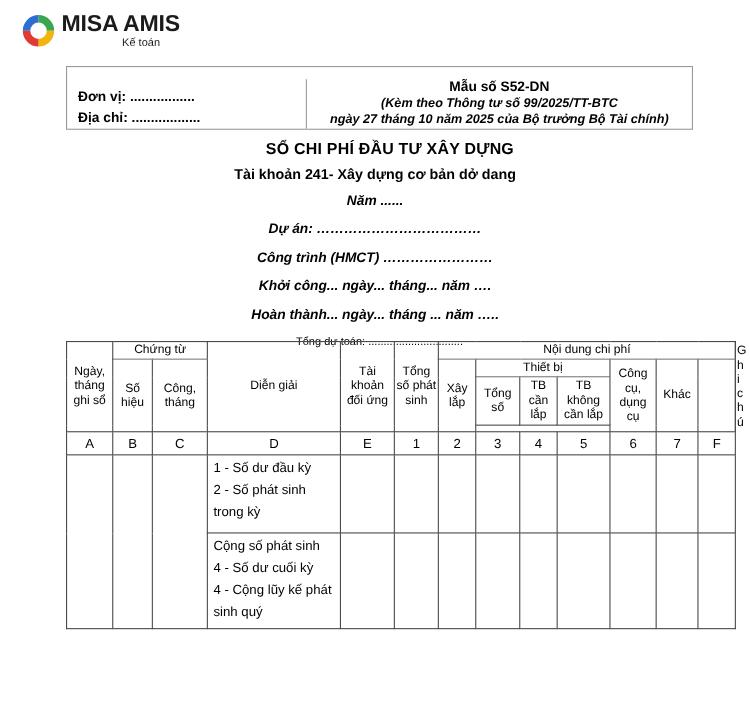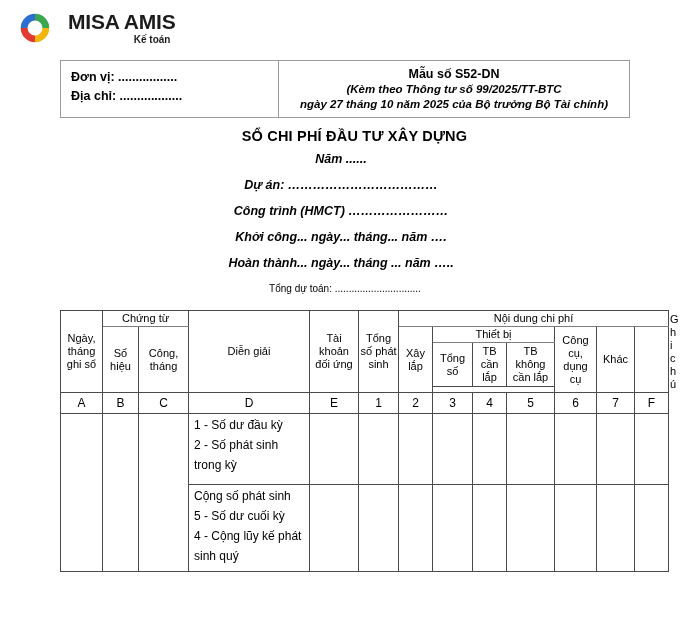--- a/index.html
+++ b/index.html
@@ -16,49 +16,50 @@
     position: relative;
   }
 
   
   .brand {
     position: absolute;
     left: 18px;
     top: 11px;
     display: flex;
     align-items: center;
-    gap: 16px;
+    gap: 4px;
   }
   .brand-mark { width: 34px; height: 34px; display: block; }
   .brand-text { display: flex; flex-direction: column; line-height: 1; }
   .brand-name {
     font-size: 21px;
     font-weight: bold;
     letter-spacing: -0.2px;
     color: #1b1b1b;
   }
   .brand-sub {
     font-size: 10px;
-    font-weight: bold;
+    font-weight: normal;
     color: #1b1b1b;
     align-self: flex-end;
     margin-top: 3px;
-    margin-right: 5px;
+    margin-right: 18px;
   }
 
   
   .idbox {
     position: absolute;
     left: 60px;
     top: 60px;
     width: 570px;
     height: 58px;
     border: 1px solid #9a9a9a;
     box-sizing: border-box;
     display: flex;
+    align-items: flex-end;
   }
   .idbox-left {
     width: 218px;
     box-sizing: border-box;
     border-right: 1px solid #9a9a9a;
     padding: 7px 0 0 10px;
   }
   .idbox-left div {
     font-size: 12.5px;
     font-weight: bold;
@@ -181,20 +182,21 @@
   </div>
   <div class="idbox-right">
     <div class="form-code">Mẫu số S52-DN</div>
     <div class="form-ref">(Kèm theo Thông tư số 99/2025/TT-BTC</div>
     <div class="form-ref">ngày 27 tháng 10 năm 2025 của Bộ trưởng Bộ Tài chính)</div>
   </div>
 </div>
 
 <div class="titles">
   <div class="t-main">SỔ CHI PHÍ ĐẦU TƯ XÂY DỰNG</div>
+  <div class="t-acct">Tài khoản 241- Xây dựng cơ bản dở dang</div>
   <div class="t-year">Năm ......</div>
   <div class="t-line">Dự án: ………………………………</div>
   <div class="t-line">Công trình (HMCT) ……………………</div>
   <div class="t-line">Khởi công... ngày... tháng... năm ….</div>
   <div class="t-line">Hoàn thành... ngày... tháng ... năm …..</div>
   <div class="t-total">Tổng dự toán: ...............................</div>
 </div>
 
 <table class="sheet">
   <colgroup>
@@ -272,21 +274,21 @@
     <td class="bodycell"></td>
     <td class="bodycell"></td>
     <td class="bodycell"></td>
     <td class="bodycell"></td>
     <td class="bodycell"></td>
   </tr>
 
   <tr>
     <td class="desc" style="height:84px">
       <div>Cộng số phát sinh</div>
-      <div>5 - Số dư cuối kỳ</div>
+      <div>4 - Số dư cuối kỳ</div>
       <div>4 - Cộng lũy kế phát sinh quý</div>
     </td>
     <td></td>
     <td></td>
     <td></td>
     <td></td>
     <td></td>
     <td></td>
     <td></td>
     <td></td>

